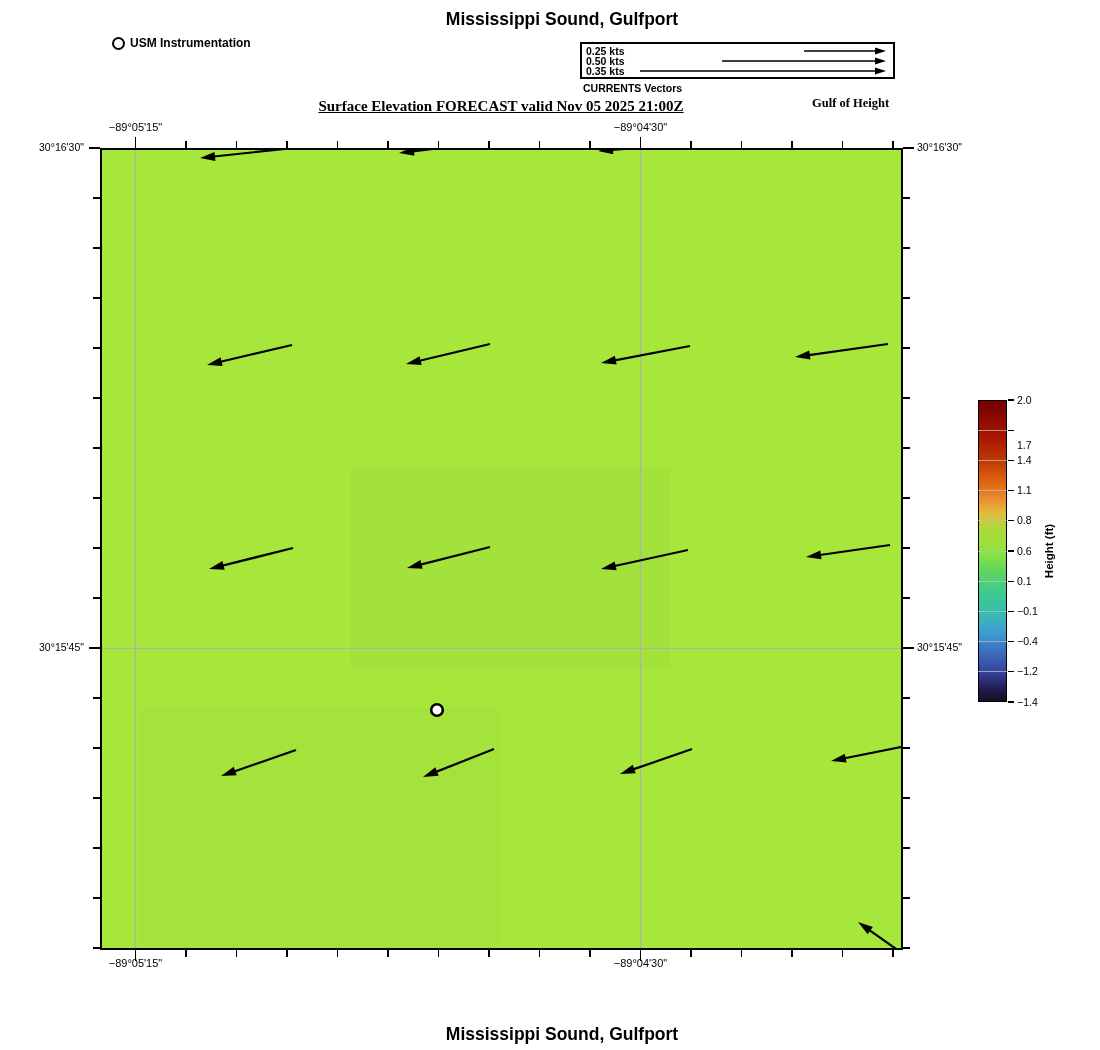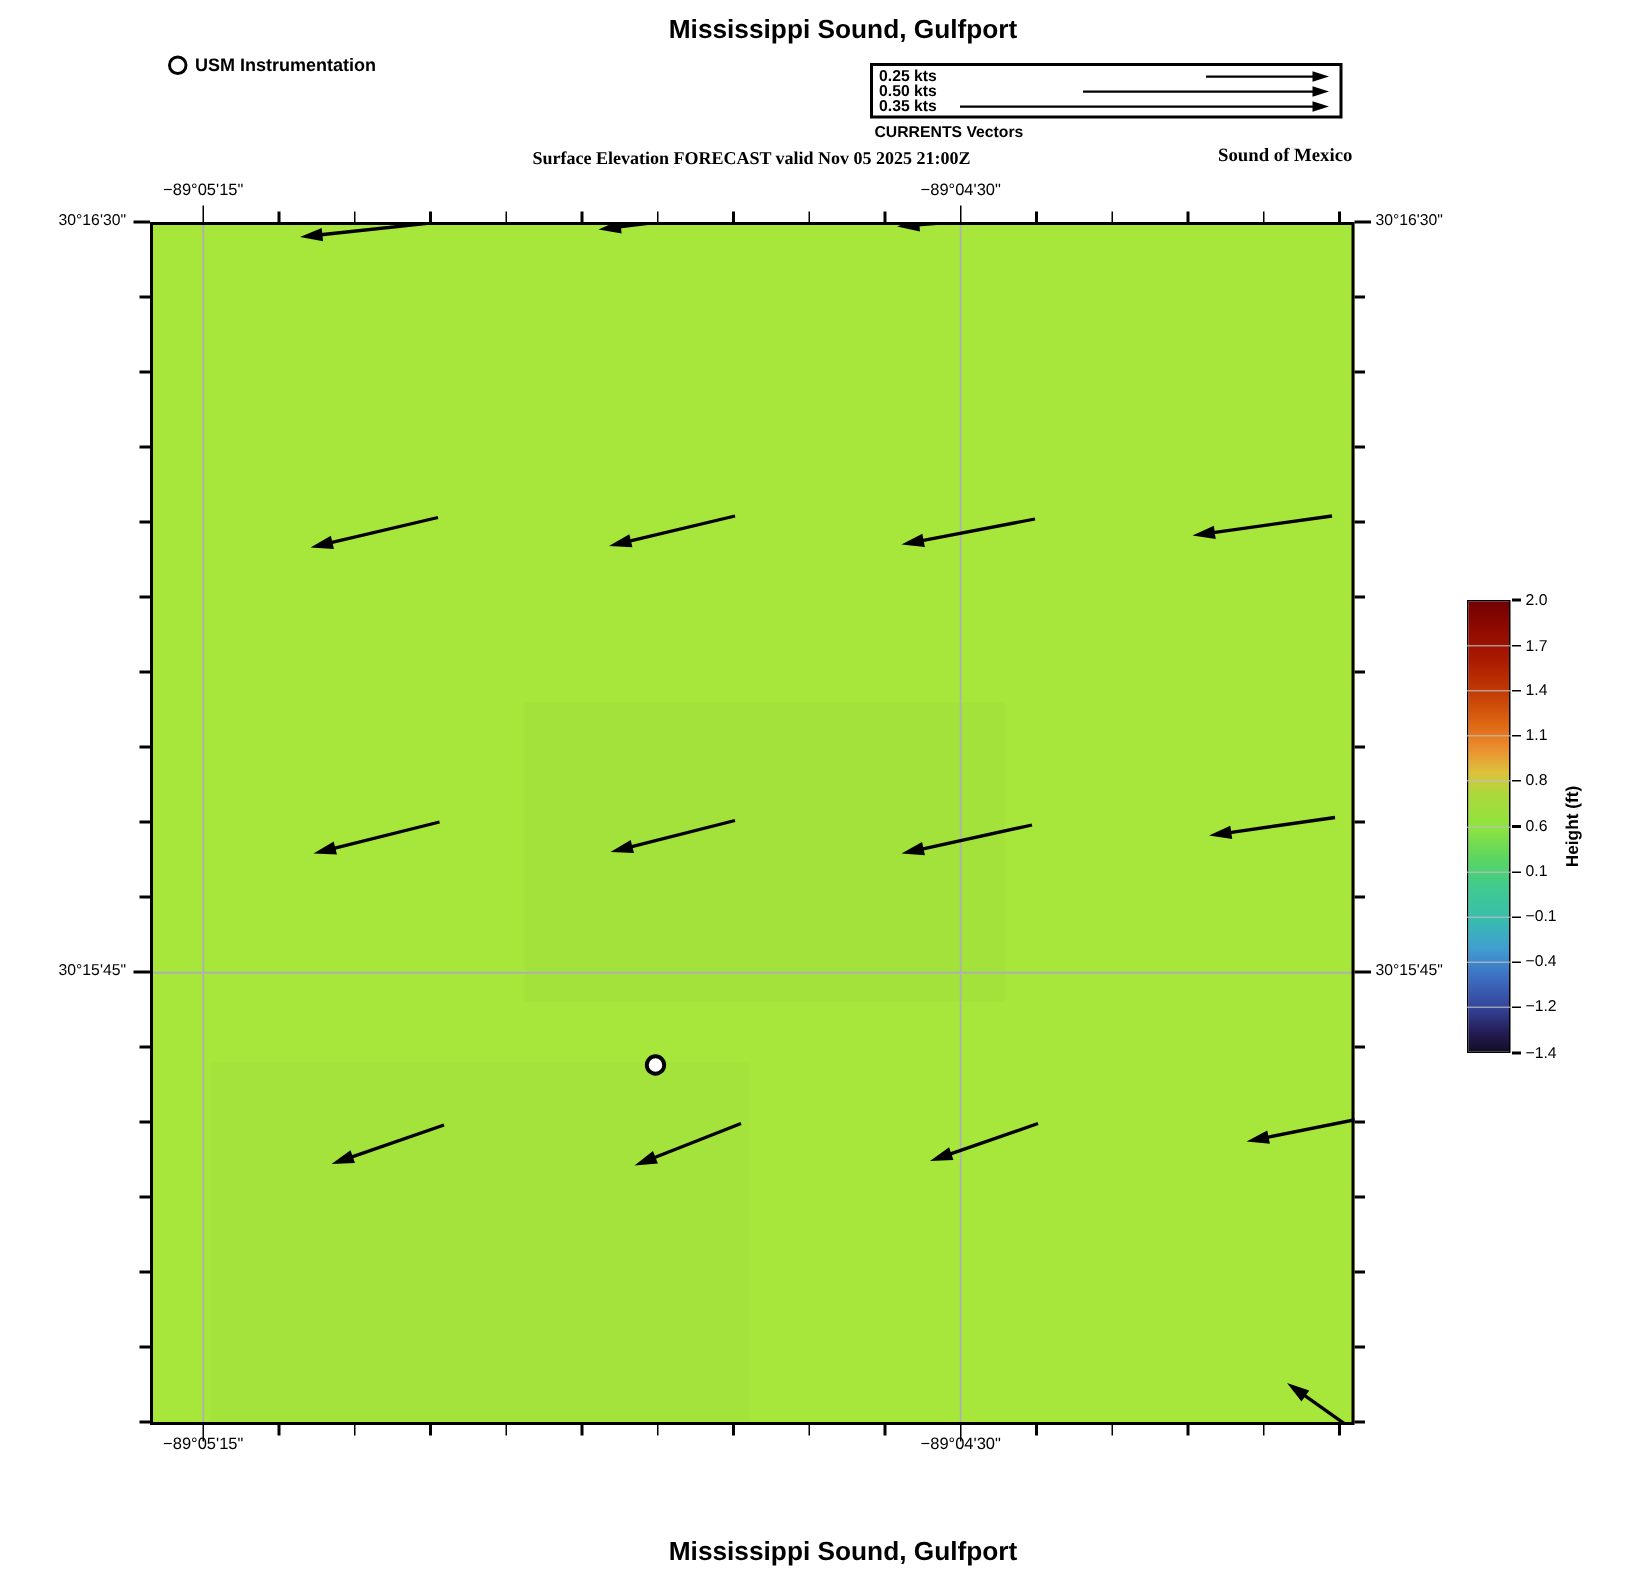--- a/index.html
+++ b/index.html
@@ -1,19 +1,19 @@
 <!DOCTYPE html>
 <html><head>
 <meta charset="utf-8">
 <style>
   html,body{margin:0;padding:0;background:#fff;}
   body{width:1100px;height:1050px;position:relative;font-family:"Liberation Sans",sans-serif;color:#000;overflow:hidden;}
   .abs{position:absolute;}
   .big-title{font-size:17.5px;font-weight:bold;transform:translateX(-50%);white-space:nowrap;text-align:right;}
-  .serif-title{font-family:"Liberation Serif",serif;font-size:12px;font-weight:bold;transform:translateX(-50%);white-space:nowrap;}
+  .serif-title{font-family:"Liberation Serif",serif;font-size:15px;font-weight:bold;transform:translateX(-50%);white-space:nowrap;text-decoration:underline;}
   .gulf-label{font-family:"Liberation Serif",serif;font-size:12.5px;font-weight:bold;white-space:nowrap;}
   .usm-legend{left:112px;top:36px;display:flex;align-items:center;gap:5px;}
   .usm-circle{width:9px;height:9px;border:2.6px solid #000;border-radius:50%;background:#fff;display:inline-block;}
   .usm-text{font-size:12px;font-weight:bold;white-space:nowrap;}
   .vbox{left:580px;top:42px;width:315px;height:37px;border:2px solid #000;box-sizing:border-box;background:#fff;}
   .vbox-label{position:absolute;left:4px;font-size:10.5px;font-weight:bold;line-height:10.5px;white-space:nowrap;}
   .vec-caption{left:583px;top:82px;font-size:10.5px;font-weight:bold;white-space:nowrap;}
   .map-bg{left:100px;top:148px;width:803px;height:802px;background:#a7e73c;}
   .map-border{left:100px;top:148px;width:803px;height:802px;border:2.5px solid #000;box-sizing:border-box;pointer-events:none;}
   .tick{position:absolute;background:#000;}
@@ -26,21 +26,21 @@
   .cbar-tick{position:absolute;left:1008px;width:6px;height:1.4px;background:#000;}
   .cbar-lab{position:absolute;left:1017px;font-size:10.5px;white-space:nowrap;}
   .cbar-title{left:1049px;top:551px;font-size:11.5px;font-weight:bold;transform:translate(-50%,-50%) rotate(-90deg);white-space:nowrap;}
   svg{display:block;}
 </style>
 </head>
 <body>
 
 <div class="abs big-title" style="left:562px;top:9px;">Mississippi Sound, Gulfport</div>
 <div class="abs serif-title" style="left:501px;top:98px;">Surface Elevation FORECAST valid Nov 05 2025 21:00Z</div>
-<div class="abs gulf-label" style="left:812px;top:96px;">Sound of Mexico</div>
+<div class="abs gulf-label" style="left:812px;top:96px;">Gulf of Height</div>
 <div class="abs big-title" style="left:562px;top:1024px;">Mississippi Sound, Gulfport</div>
 
 <div class="abs usm-legend">
   <span class="usm-circle"></span>
   <span class="usm-text">USM Instrumentation</span>
 </div>
 
 <div class="abs vbox">
   <div class="vbox-label" style="top:2px;">0.25 kts</div>
   <div class="vbox-label" style="top:12px;">0.50 kts</div>
@@ -180,21 +180,21 @@
   </div>
 
 <div class="abs cbar">
   <div class="cbar-grad" id="cbar-grad" style="background: linear-gradient(rgb(115, 0, 2) 0%, rgb(143, 10, 1) 6%, rgb(171, 26, 1) 13%, rgb(193, 58, 4) 20%, rgb(221, 101, 18) 27%, rgb(235, 145, 48) 33%, rgb(221, 193, 60) 38%, rgb(171, 217, 60) 43%, rgb(143, 228, 63) 50%, rgb(92, 214, 95) 57%, rgb(65, 203, 140) 63%, rgb(56, 191, 171) 70%, rgb(63, 159, 208) 77%, rgb(61, 114, 196) 83%, rgb(53, 69, 156) 90%, rgb(36, 27, 82) 96%, rgb(19, 14, 38) 100%);"></div>
 </div>
 <div id="cbar-ticks">
     <div class="cbar-tick" style="top: 399.3px;"></div>
     <div class="cbar-lab" style="top: 393.5px;">2.0</div>
     <div class="cbar-line" style="top: 429.7px;"></div>
     <div class="cbar-tick" style="top: 429.5px;"></div>
-    <div class="cbar-lab" style="top: 425px;">1.7</div>
+    <div class="cbar-lab" style="top: 439px;">1.7</div>
     <div class="cbar-line" style="top: 459.9px;"></div>
     <div class="cbar-tick" style="top: 459.7px;"></div>
     <div class="cbar-lab" style="top: 453.9px;">1.4</div>
     <div class="cbar-line" style="top: 490.1px;"></div>
     <div class="cbar-tick" style="top: 489.9px;"></div>
     <div class="cbar-lab" style="top: 484.1px;">1.1</div>
     <div class="cbar-line" style="top: 520.3px;"></div>
     <div class="cbar-tick" style="top: 520.1px;"></div>
     <div class="cbar-lab" style="top: 514.3px;">0.8</div>
     <div class="cbar-line" style="top: 550.5px;"></div>

